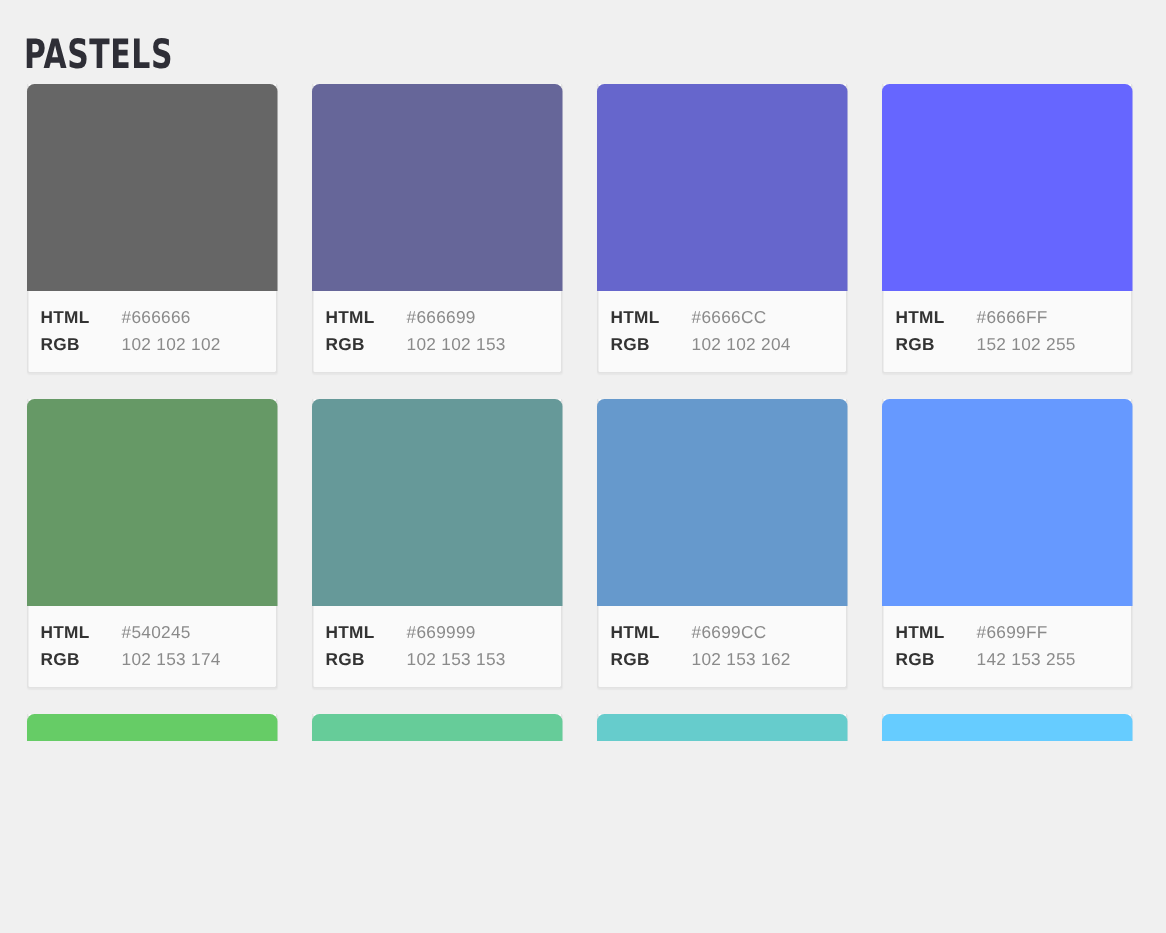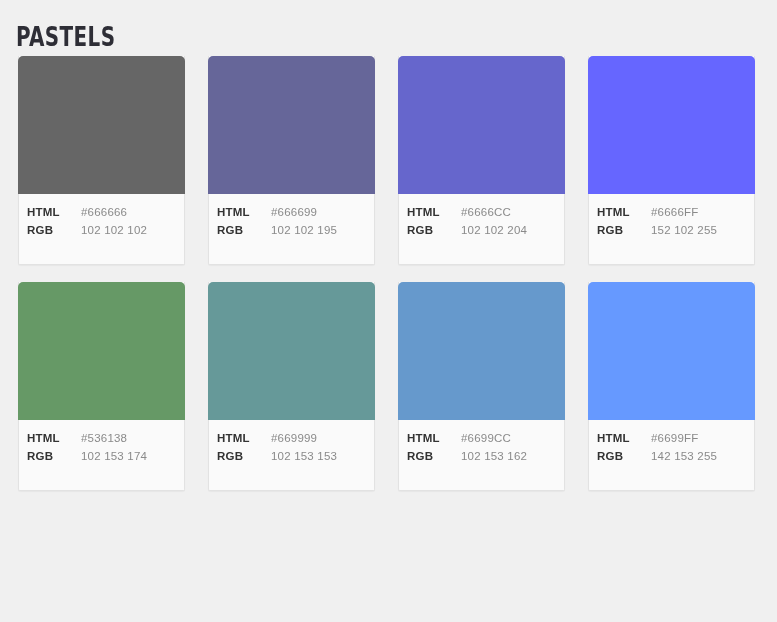--- a/index.html
+++ b/index.html
@@ -54,21 +54,21 @@
     box-sizing: border-box;
     box-shadow: 0 1px 1px rgba(0,0,0,0.04);
   }
   .swatch {
     height: 138px;
     border-radius: 5px 5px 0 0;
     margin: 0 -1px;
     width: 167px;
   }
   .card-info {
-    padding: 9px 8px 25px 8px;
+    padding: 9px 8px 9px 8px;
   }
   .info-row {
     display: flex;
     align-items: baseline;
     line-height: 18px;
     height: 18px;
   }
   .info-label {
     width: 54px;
     flex: 0 0 54px;
@@ -108,21 +108,21 @@
       </div>
       <div class="color-card">
         <div class="swatch" style="background: rgb(102, 102, 153);"></div>
         <div class="card-info">
           <div class="info-row">
             <span class="info-label">HTML</span>
             <span class="info-value">#666699</span>
           </div>
           <div class="info-row">
             <span class="info-label">RGB</span>
-            <span class="info-value">102 102 195</span>
+            <span class="info-value">102 102 153</span>
           </div>
         </div>
       </div>
       <div class="color-card">
         <div class="swatch" style="background: rgb(102, 102, 204);"></div>
         <div class="card-info">
           <div class="info-row">
             <span class="info-label">HTML</span>
             <span class="info-value">#6666CC</span>
           </div>
@@ -143,21 +143,21 @@
             <span class="info-label">RGB</span>
             <span class="info-value">152 102 255</span>
           </div>
         </div>
       </div>
       <div class="color-card">
         <div class="swatch" style="background: rgb(102, 153, 102);"></div>
         <div class="card-info">
           <div class="info-row">
             <span class="info-label">HTML</span>
-            <span class="info-value">#536138</span>
+            <span class="info-value">#540245</span>
           </div>
           <div class="info-row">
             <span class="info-label">RGB</span>
             <span class="info-value">102 153 174</span>
           </div>
         </div>
       </div>
       <div class="color-card">
         <div class="swatch" style="background: rgb(102, 153, 153);"></div>
         <div class="card-info">

